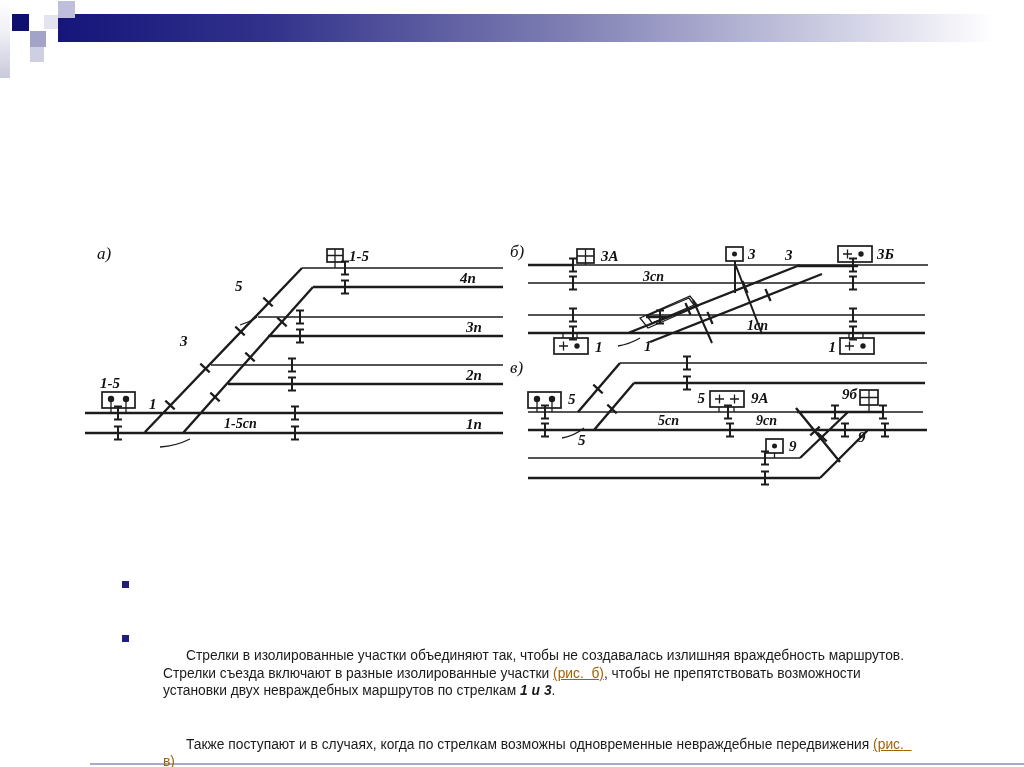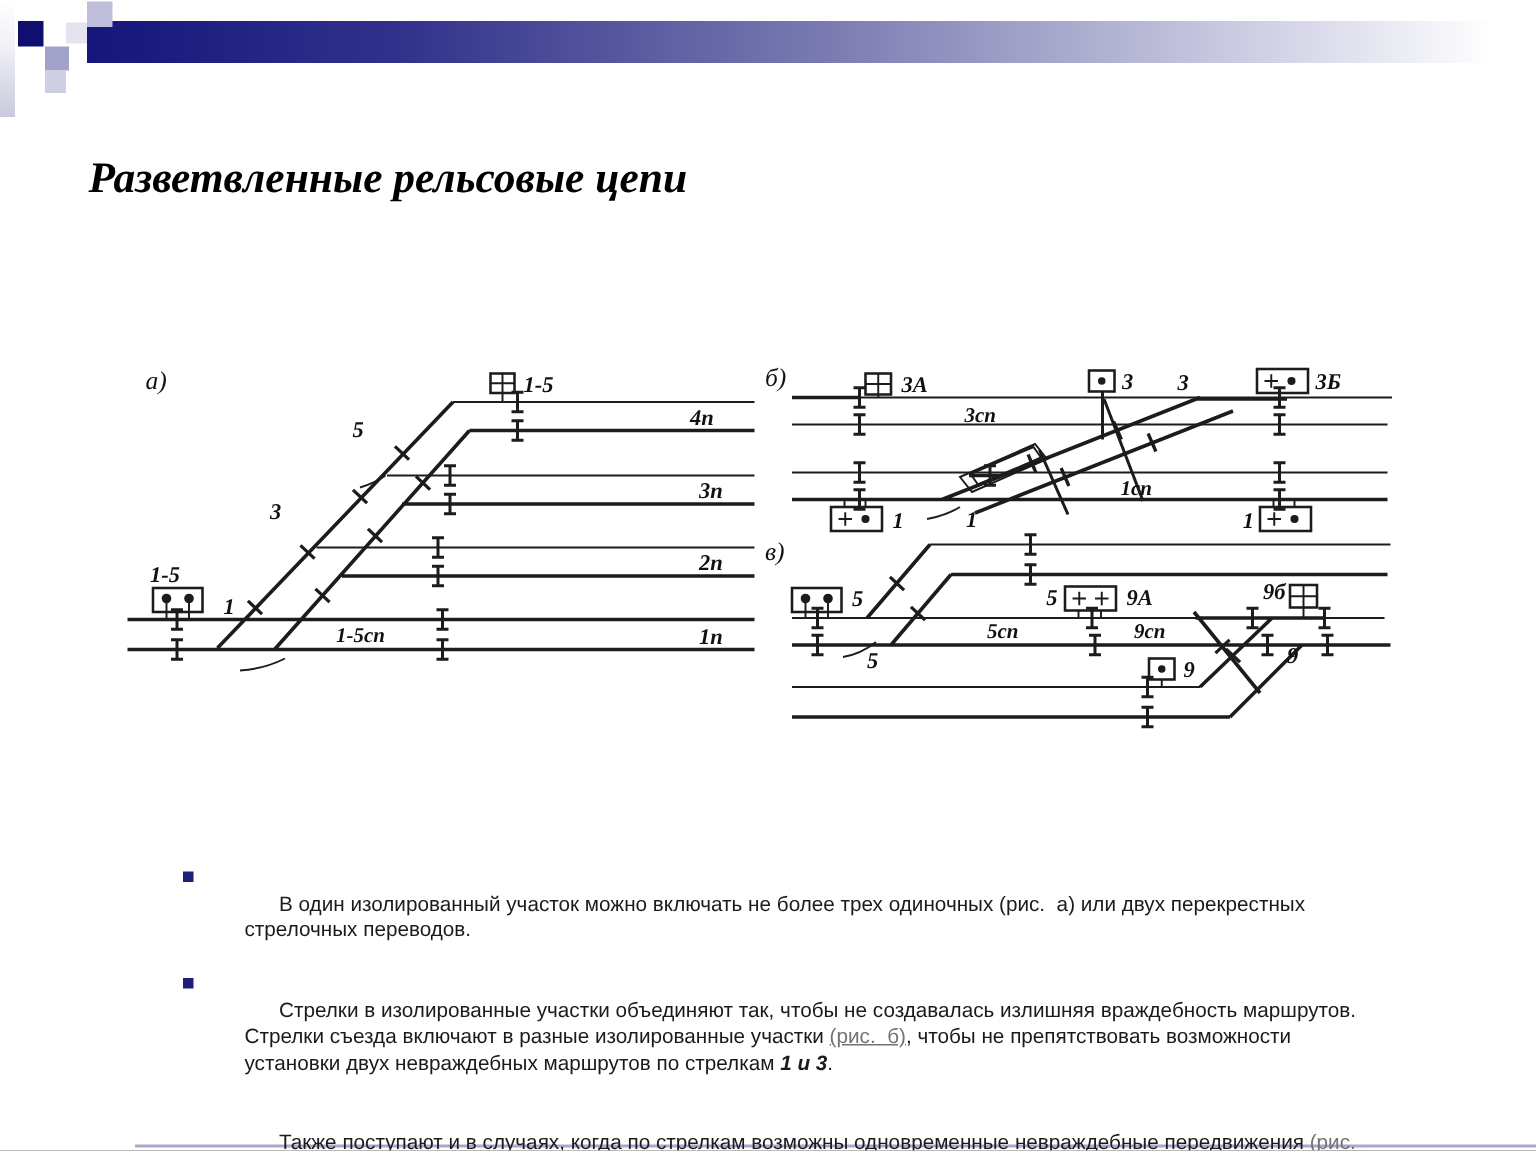--- a/index.html
+++ b/index.html
@@ -35,38 +35,37 @@
             font-size:15px;fill:#111;}
   .fig text.cap{font-size:17px;font-weight:normal;}
   .fig text.sm{font-size:14px;}
   .fig text.end{text-anchor:end;}
 
   
   .content{position:absolute;left:120px;top:576px;width:800px;
            font-size:13.8px;line-height:17.5px;color:#1b1b1b;}
   .content p{margin:0 0 1px 0;padding-left:43px;position:relative;white-space:pre-wrap;}
   .marker{position:absolute;left:2px;top:5px;width:7px;height:7px;background:#1f1f7a;display:inline-block;}
-  .content a{color:#737373;text-decoration:underline;cursor:pointer;}
+  .content a{color:#a16207;text-decoration:underline;cursor:pointer;}
   .content .em{font-style:italic;font-weight:bold;}
 </style>
 </head>
 <body>
 
 <div class="slide">
 
   <div class="deco-strip"></div>
   <div class="deco-bar"></div>
   <div class="sq sq-dark"></div>
   <div class="sq sq-a"></div>
   <div class="sq sq-b"></div>
   <div class="sq sq-c"></div>
   <div class="sq sq-d"></div>
   <div class="bottom-rule"></div>
 
-  <div class="title">Разветвленные рельсовые цепи</div>
 
   <svg class="fig" viewBox="0 0 1024 767">
     <defs>
       <path id="jt" d="M0,-6.5 V6.5 M-4,-6.5 H4 M-4,6.5 H4"></path>
       <path id="tk1" d="M-4.7,-4.4 L4.7,4.4"></path>
       <path id="tk2" d="M-2.6,-6 L2.6,6"></path>
       <path id="tk3" d="M-4.7,4.4 L4.7,-4.4"></path>
     </defs>
 
     <g>
@@ -236,21 +235,21 @@
       <text x="751" y="403">9А</text>
       <text class="sm" x="756" y="425">9сп</text>
       <text class="end" x="857" y="399">9б</text>
       <text x="789" y="451">9</text>
       <text x="858" y="442">9</text>
     </g>
   </svg>
 
   <div class="content">
     <p>
-      <span class="marker"></span><span>В один изолированный участок можно включать не более трех одиночных (рис.  а) или двух перекрестных стрелочных переводов.</span>
+      <span class="marker"></span>
     </p>
     <p>
       <span class="marker"></span><span>Стрелки в изолированные участки объединяют так, чтобы не создавалась излишняя враждебность маршрутов. Стрелки съезда включают в разные изолированные участки </span><a>(рис.  б)</a><span>, чтобы не препятствовать возможности установки двух невраждебных маршрутов по стрелкам </span><span class="em">1 и 3</span><span>.</span>
     </p>
     <p>
       <span>Также поступают и в случаях, когда по стрелкам возможны одновременные невраждебные передвижения </span><a>(рис.  в)</a>
     </p>
   </div>
 
 </div>

